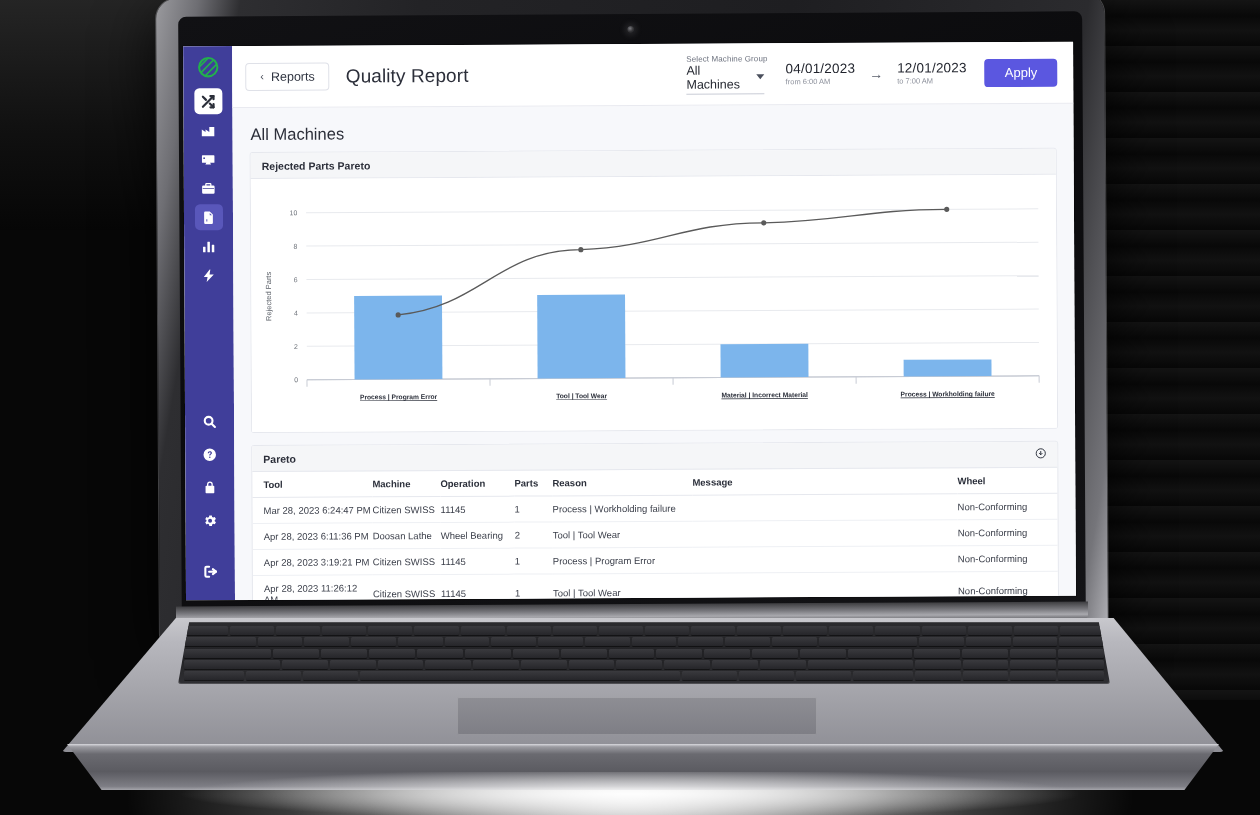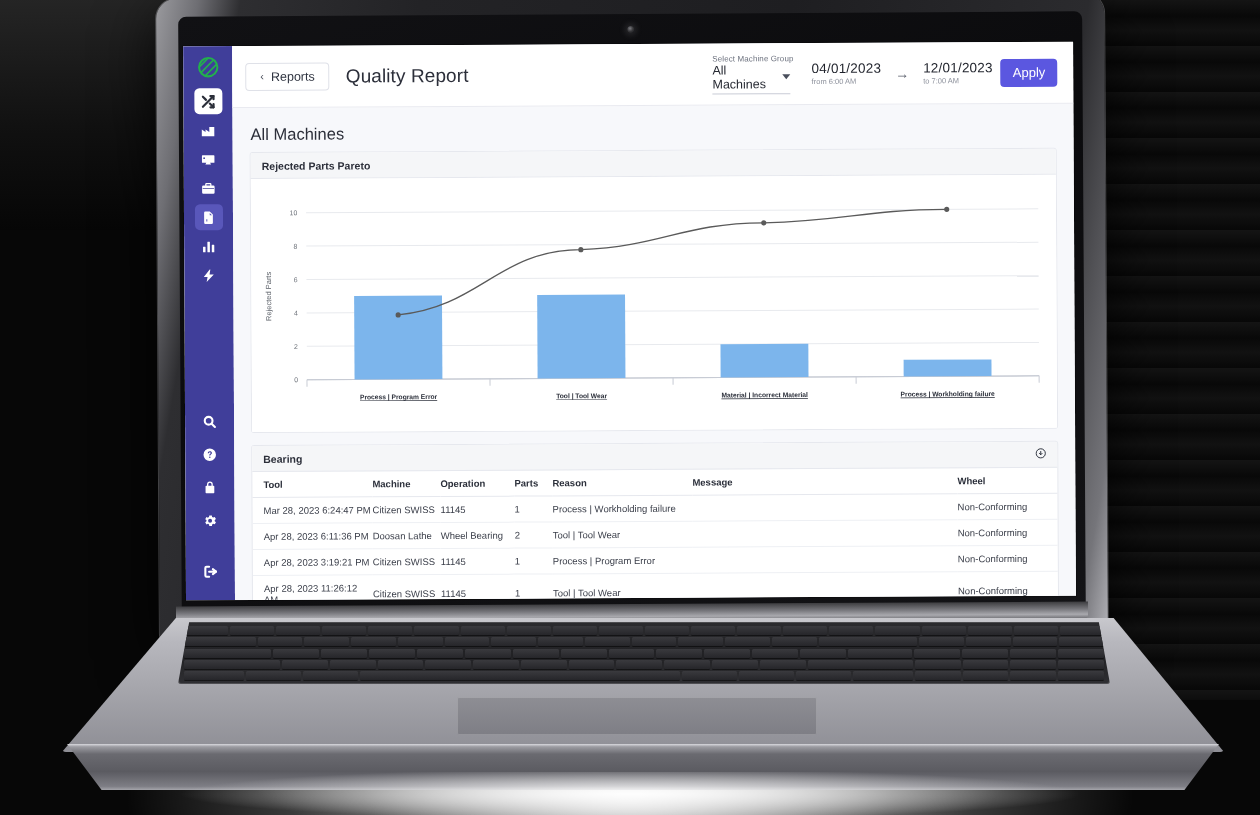--- a/index.html
+++ b/index.html
@@ -114,21 +114,21 @@
   .mg-value-row { display:flex; align-items:center; gap:8px; border-bottom:1px solid #c9ccd6; padding-bottom:2px; width:78px; }
   .mg-value { font-size:12.5px; color:#262932; }
   .caret { width:0;height:0;border-left:4px solid transparent;border-right:4px solid transparent;border-top:5px solid #4a4f5c; margin-left:auto; }
 
   .date-block { text-align:left; }
   .date-main { font-size:13.5px; color:#1f222b; letter-spacing:.2px; }
   .date-sub { font-size:7.5px; color:#8d919c; margin-top:1px; }
   .arrow-mid { margin:0 14px; color:#5a5f6b; font-size:14px; }
 
   .apply-btn {
-    margin-left:8px; height:28px; padding:0 12px;
+    margin-left:18px; height:28px; padding:0 20px;
     background:#5b57e0; color:#fff; border:none; border-radius:4px;
     font-size:13px; cursor:pointer; font-family:inherit;
   }
 
   .section-title { padding:17px 18px 8px 18px; font-size:16.5px; color:#2c2f3a; }
 
   
   .card {
     margin:0 17px 12px 17px; background:#fff;
     border:1px solid #e6e8ee; border-radius:3px;
@@ -415,21 +415,21 @@
                 <text x="335" y="221" class="cat-label">Tool | Tool Wear</text>
                 <text x="521" y="221" class="cat-label">Material | Incorrect Material</text>
                 <text x="707" y="221" class="cat-label">Process | Workholding failure</text>
               </g>
           </svg>
         </div>
       </div>
 
       <div class="card">
         <div class="card-head">
-          <span>Bearing</span>
+          <span>Pareto</span>
           <span class="spacer"></span>
           <span class="dl-icon">
             <svg width="11" height="11" viewBox="0 0 24 24" fill="none" stroke="#1f2430" stroke-width="2">
               <circle cx="12" cy="12" r="10"></circle>
               <line x1="12" y1="7" x2="12" y2="15"></line>
               <polyline points="8.5 11.5 12 15 15.5 11.5"></polyline>
             </svg>
           </span>
         </div>
         <table class="rejects">

